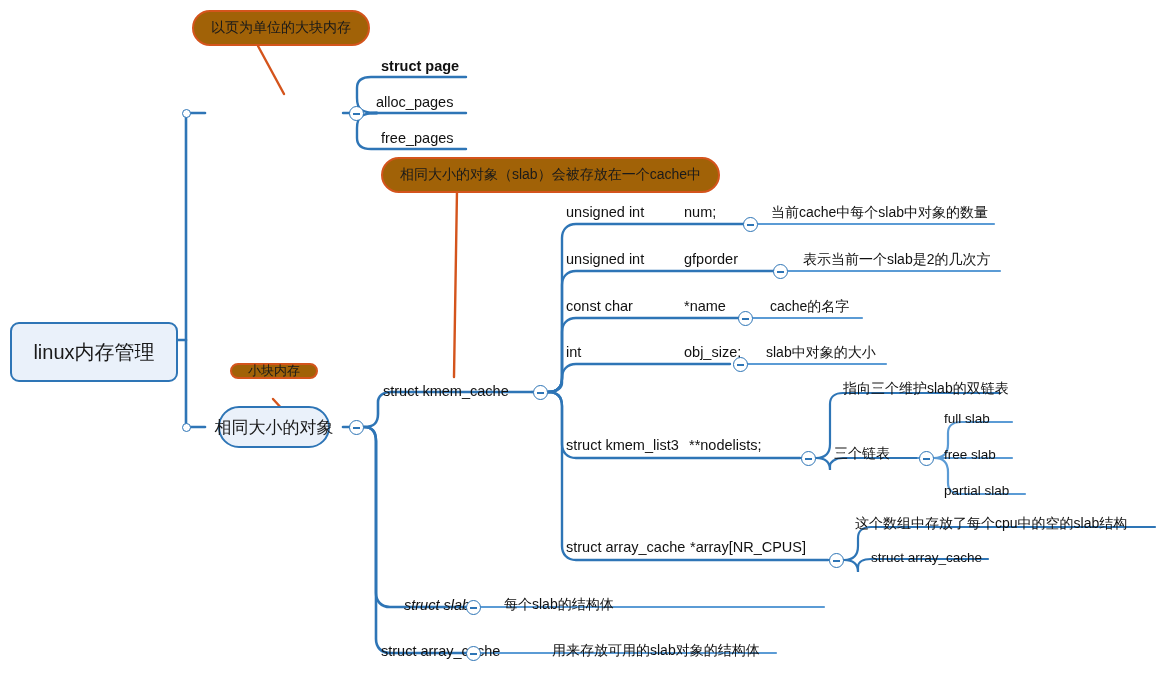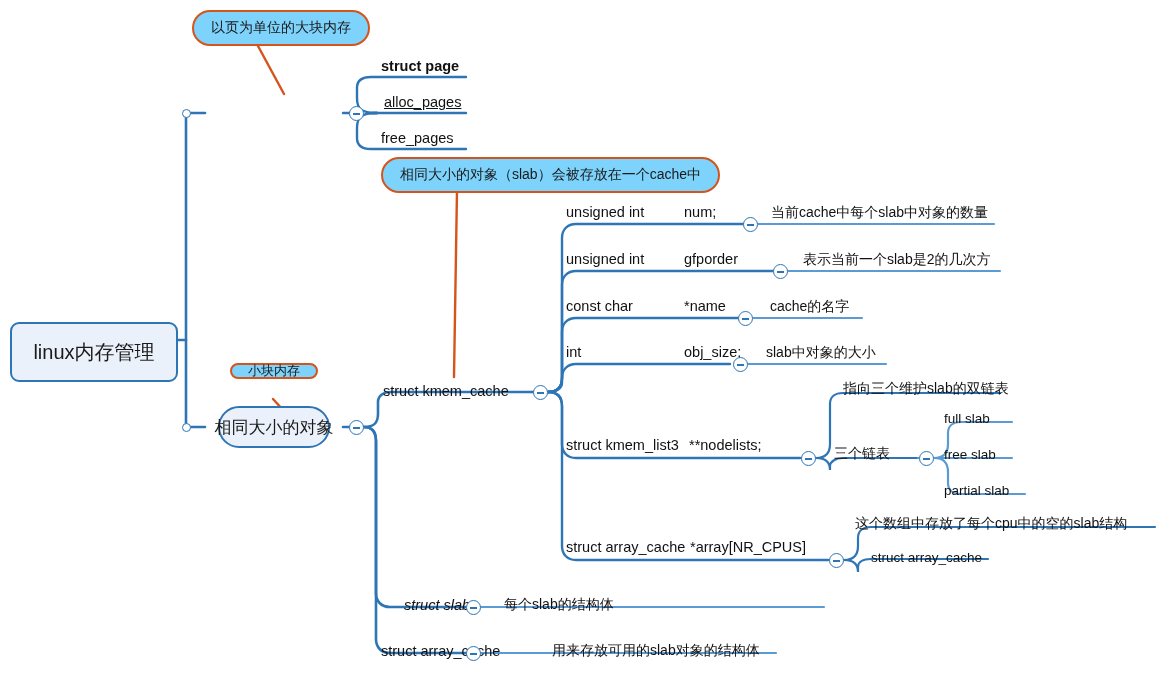--- a/index.html
+++ b/index.html
@@ -21,21 +21,21 @@
   .root-box{
     background:#eaf1fa;border:2px solid #2e75b6;border-radius:9px;
     font-size:20px;
     margin-top:12px;
   }
   .pill-box{
     background:#eaf1fa;border:2px solid #2e75b6;border-radius:22px;
     font-size:17px;
   }
   .callout-box{
-    background:#7dd3fc;border:2px solid #d4541c;border-radius:20px;
+    background:#a16207;border:2px solid #d4541c;border-radius:20px;
     font-size:14px;color:#1a1a1a;
   }
   .callout-small{font-size:13px;}
 
   
   .leaf{
     position:absolute;white-space:nowrap;color:#111111;
     font-size:14.5px;line-height:1;
   }
   .leaf.sm{font-size:13.5px;}
@@ -151,21 +151,21 @@
   <div class="boxnode callout-box" style="left:192px;top:10px;width:178px;height:36px;">
     <span>以页为单位的大块内存</span>
   </div>
 
 
   <div class="toggle" style="left:349px;top:106px;"></div>
 
   <div class="leaf" style="left:381px;top:59px;font-weight:bold;">
     <span>struct page</span>
   </div>
-  <div class="leaf" style="left:384px;top:95px;text-decoration:underline;">
+  <div class="leaf" style="left:376px;top:95px;">
     <span>alloc_pages</span>
   </div>
   <div class="leaf" style="left:381px;top:131px;">
     <span>free_pages</span>
   </div>
 
   <div class="hollow-dot" style="left:182px;top:109px;"></div>
 
   <div class="boxnode callout-box callout-small" style="left:230px;top:363px;width:88px;height:16px;">
     <span>小块内存</span>

